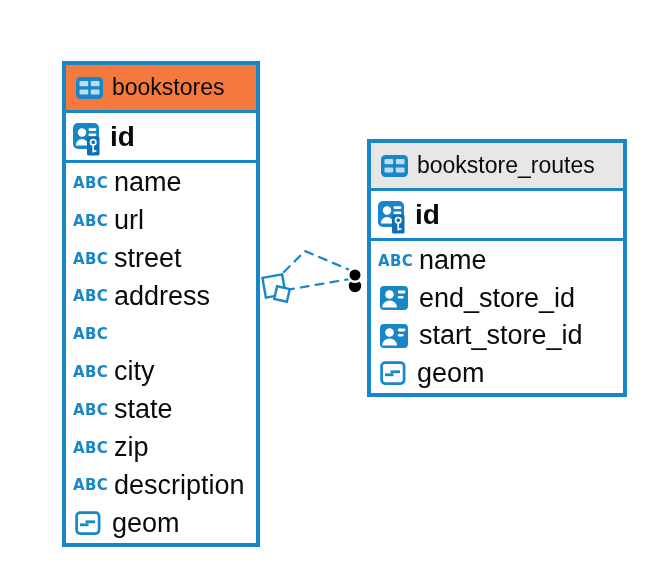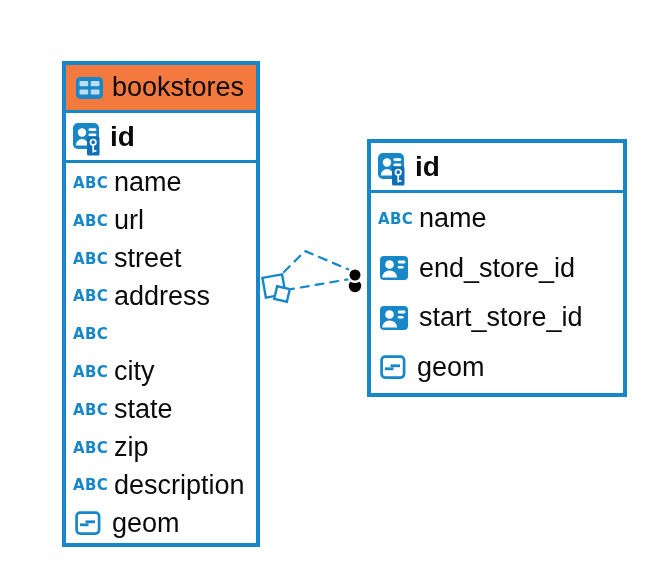--- a/index.html
+++ b/index.html
@@ -12,21 +12,21 @@
   .table{
     position:absolute;box-sizing:border-box;background:#fff;
     border:4px solid var(--accent,#1787C8);
     display:flex;flex-direction:column;
   }
   .table-left{left:62px;top:61px;width:198px;height:486px;}
   .table-right{left:367px;top:139px;width:260px;height:258px;}
   .t-header{
     flex:0 0 45px;display:flex;align-items:center;gap:9px;
     padding:0 4px 0 10px;border-bottom:3px solid var(--accent,#1787C8);
-    font-size:27px;white-space:nowrap;overflow:hidden;
+    font-size:23px;white-space:nowrap;overflow:hidden;
   }
   .t-header.orange{background:var(--header_orange,#F4793F);}
   .t-header.gray{background:var(--header_gray,#E7E7E7);}
   .t-pk-row{
     flex:0 0 47px;display:flex;align-items:center;gap:8px;
     padding:0 20px 0 7px;border-bottom:3px solid var(--accent,#1787C8);
     font-weight:bold;font-size:28px;white-space:nowrap;
   }
   .t-cols{flex:1;display:flex;flex-direction:column;padding:1px 0;justify-content:flex-end;}
   .t-row{
@@ -124,20 +124,30 @@
           <rect x="1.6" y="2.6" width="22.5" height="21" rx="3.5" class="f-white s-accent" stroke-width="2.7"></rect>
           <rect x="5" y="13.4" width="8.5" height="2.8" class="f-accent"></rect>
           <rect x="10.5" y="10.4" width="9.5" height="2.8" class="f-accent"></rect>
         </svg>
         <span>geom</span>
       </div>
     </div>
   </div>
 
   <div class="table table-right">
+    <div class="t-header gray">
+      <svg class="tbl-icon" viewBox="0 0 27 22">
+        <rect x="0" y="0" width="27" height="22" rx="4.5" class="f-accent"></rect>
+        <rect x="3.5" y="4" width="8.7" height="5.2" rx="1" class="f-cell"></rect>
+        <rect x="14.8" y="4" width="8.7" height="5.2" rx="1" class="f-cell"></rect>
+        <rect x="3.5" y="12.4" width="8.7" height="5.2" rx="1" class="f-cell"></rect>
+        <rect x="14.8" y="12.4" width="8.7" height="5.2" rx="1" class="f-cell"></rect>
+      </svg>
+      <span>bookstore_routes</span>
+    </div>
 
     <div class="t-pk-row">
       <svg class="pk-icon" viewBox="0 0 29 33">
         <rect x="0" y="0" width="26" height="26" rx="5" class="f-accent"></rect>
         <circle cx="9" cy="9.5" r="4.2" class="f-white"></circle>
         <path d="M2.8 22.5 a6.2 6.4 0 0 1 12.4 0 z" class="f-white"></path>
         <rect x="15.5" y="5.2" width="7.8" height="2.7" rx="1.3" class="f-white"></rect>
         <rect x="15.5" y="10.6" width="7.8" height="2.7" rx="1.3" class="f-white"></rect>
         <rect x="14" y="13.5" width="12.5" height="19" rx="1.5" class="f-dark"></rect>
         <circle cx="20.2" cy="19.2" r="2.7" fill="none" class="s-white" stroke-width="1.7"></circle>

